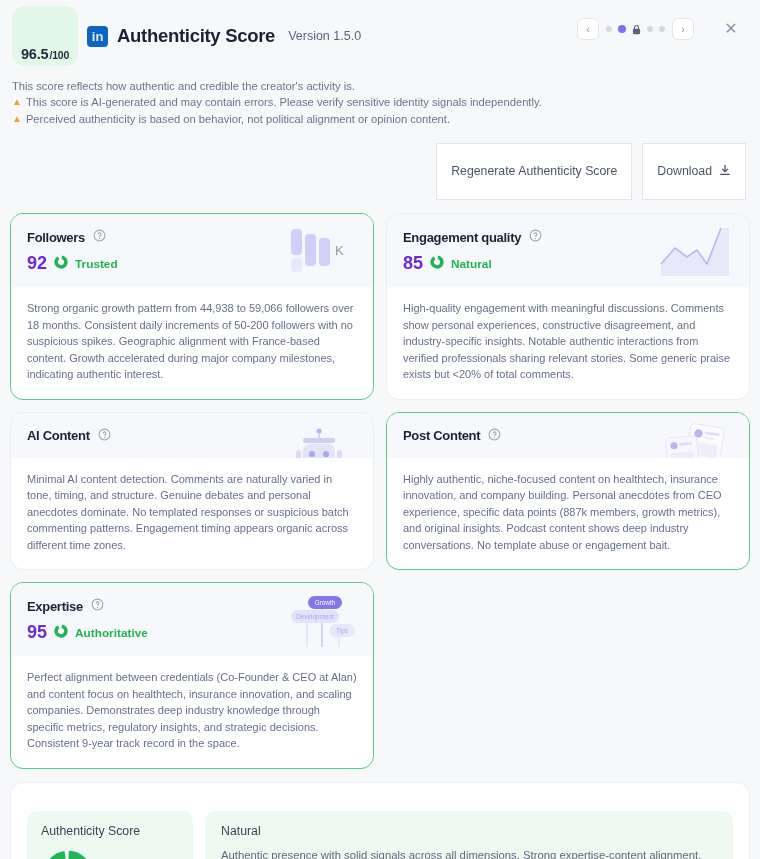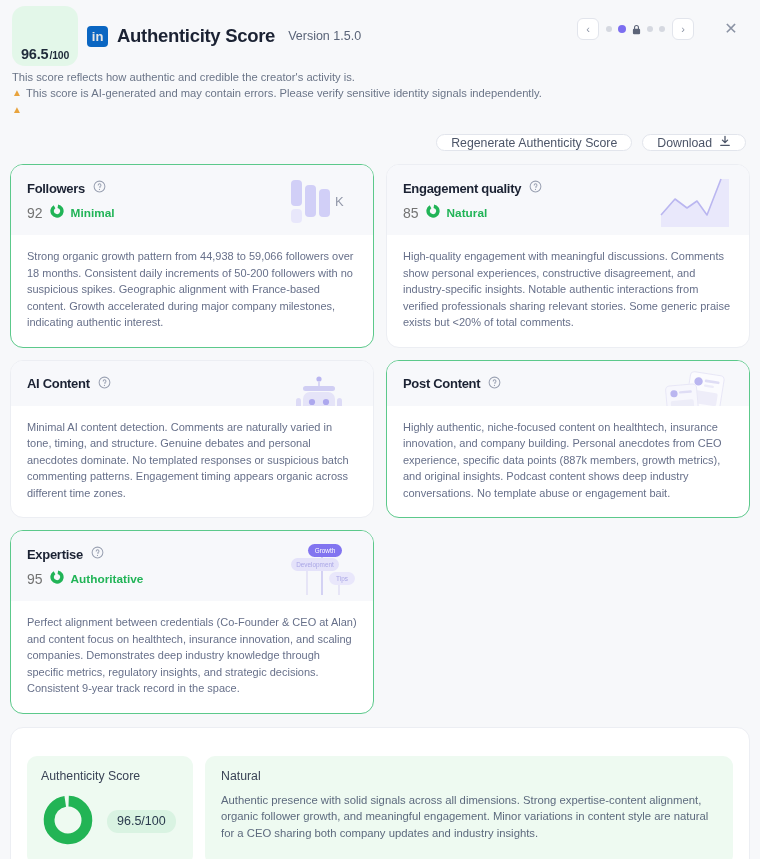--- a/index.html
+++ b/index.html
@@ -24,21 +24,21 @@
   .score-pill .denom { font-size: 10.5px; font-weight: 700; margin-top: 40px; }
   .li-icon {
     width: 21px; height: 21px; border-radius: 4px; background: #0a66c2;
     display: flex; align-items: center; justify-content: center;
     color: #e5e5e5; font-size: 13px; font-weight: 700; font-family: "Liberation Sans", sans-serif;
     line-height: 1;
   }
   .app-title { font-size: 18.5px; font-weight: 700; color: #1b2233; letter-spacing: -.3px; }
   .app-version { font-size: 12.5px; color: #5a6478; font-weight: 400; margin-left: 4px; }
 
-  .subtitle { font-size: 11.2px; color: #6b7588; margin: 5px 0 0 2px; }
+  .subtitle { font-size: 11.2px; color: #6b7588; margin: 14px 0 0 2px; }
   .warn-line { display: flex; align-items: flex-start; gap: 4px; margin-top: 3px; padding-left: 2px; }
   .warn-ico { color: #e8a33d; font-size: 10px; line-height: 14px; }
   .warn-text { font-size: 11.2px; color: #6b7588; line-height: 14px; }
 
   
   .nav-cluster { position: absolute; right: 56px; top: 18px; display: flex; align-items: center; gap: 7px; }
   .nav-btn {
     width: 22px; height: 22px; border: 1px solid #e2e5ec; border-radius: 6px;
     background: #fff; color: #8b93a4; font-size: 11px;
     display: flex; align-items: center; justify-content: center; cursor: pointer;
@@ -50,42 +50,42 @@
   .close-btn {
     position: absolute; right: 8px; top: 17px;
     width: 22px; height: 22px; color: #8b93a4; font-size: 16px;
     display: flex; align-items: center; justify-content: center; cursor: pointer;
     background: none; border: none; font-family: "Liberation Sans", sans-serif;
   }
 
   
   .action-bar { display: flex; justify-content: flex-end; gap: 10px; margin-top: 17px; padding-right: 4px; }
   .btn {
-    background: #fff; border: 1px solid #e2e5ec; border-radius: 9px;
-    padding: 0 14px; font-size: 12.3px; color: #4c5568; cursor: pointer;
-    display: flex; align-items: flex-end; gap: 7px; font-family: "Liberation Sans", sans-serif;
+    background: #fff; border: 1px solid #e2e5ec; border-radius: 0;
+    padding: 20px 14px; font-size: 12.3px; color: #4c5568; cursor: pointer;
+    display: flex; align-items: flex-start; gap: 7px; font-family: "Liberation Sans", sans-serif;
   }
   .dl-ico { width: 12px; height: 12px; }
 
   
   .grid { display: grid; grid-template-columns: 1fr 1fr; gap: 12px; margin-top: 13px; }
   .card {
     background: #fff; border: 1px solid #eceef3; border-radius: 13px;
     overflow: hidden; align-self: start;
   }
   .card.flagged { border: 1.3px solid #5cc98b; }
   .card-head {
     position: relative; background: #f7f8fb;
     padding: 14px 16px 13px 16px; overflow: hidden;
   }
   .card-title-row { display: flex; align-items: center; gap: 8px; }
   .card-title { font-size: 13px; font-weight: 700; color: #1b2233; letter-spacing: -.3px; }
   .help-ico { width: 13px; height: 13px; color: #9aa1b2; flex: none; }
   .score-row { display: flex; align-items: center; gap: 7px; margin-top: 7px; }
-  .score-num { font-size: 14px; font-weight: 400; color: #737373; }
+  .score-num { font-size: 18px; font-weight: 700; color: #6d28d9; }
   .ring { width: 14px; height: 14px; flex: none; }
   .score-label { font-size: 11.8px; font-weight: 700; color: #21b457; }
   .card-art { position: absolute; right: 12px; top: 10px; width: 84px; height: 58px; opacity: .95; }
   .card-body { padding: 13px 16px 16px 16px; font-size: 11px; line-height: 16.5px; color: #67708a; }
 
   
   .verdict {
     background: #fff; border: 1px solid #eceef3; border-radius: 13px;
     margin-top: 13px; padding: 15px 16px 17px 16px;
   }
@@ -123,20 +123,21 @@
     </div>
 
     <div class="subtitle">This score reflects how authentic and credible the creator's activity is.</div>
 
     <div class="warn-line">
       <span class="warn-ico">▲</span>
       <span class="warn-text">This score is AI-generated and may contain errors. Please verify sensitive identity signals independently.</span>
     </div>
     <div class="warn-line">
       <span class="warn-ico">▲</span>
+      <span class="warn-text">Perceived authenticity is based on behavior, not political alignment or opinion content.</span>
     </div>
 
     <div class="nav-cluster">
       <div class="nav-btn">‹</div>
       <div class="dots">
         <span class="dot"></span>
         <span class="dot active"></span>
         <span>
           <svg class="lock-ico" viewBox="0 0 12 14" fill="none">
             <rect x="1.2" y="6" width="9.6" height="7.2" rx="1.6" fill="#5c6478"></rect>
@@ -179,21 +180,21 @@
             </svg>
           </span>
         </div>
         <div class="score-row">
           <span class="score-num">92</span>
           <span>
             <svg class="ring" viewBox="0 0 20 20">
                 <circle cx="10" cy="10" r="7" fill="none" stroke="#21b457" stroke-width="5" stroke-dasharray="38 6" stroke-linecap="butt" transform="rotate(-80 10 10)"></circle>
               </svg>
           </span>
-          <span class="score-label">Minimal</span>
+          <span class="score-label">Trusted</span>
         </div>
         <div class="card-art">
           <svg viewBox="0 0 84 58" width="84" height="58">
             <rect x="14" y="5" width="11" height="26" rx="4" fill="#cfcdf7"></rect>
             <rect x="14" y="34" width="11" height="14" rx="4" fill="#e8e7fc"></rect>
             <rect x="28" y="10" width="11" height="32" rx="4" fill="#cfcdf7"></rect>
             <rect x="42" y="14" width="11" height="28" rx="4" fill="#cfcdf7"></rect>
             <text x="58" y="31" font-size="13" fill="#8d93a6" font-family="Liberation Sans, sans-serif">K</text>
           </svg>
         </div>

